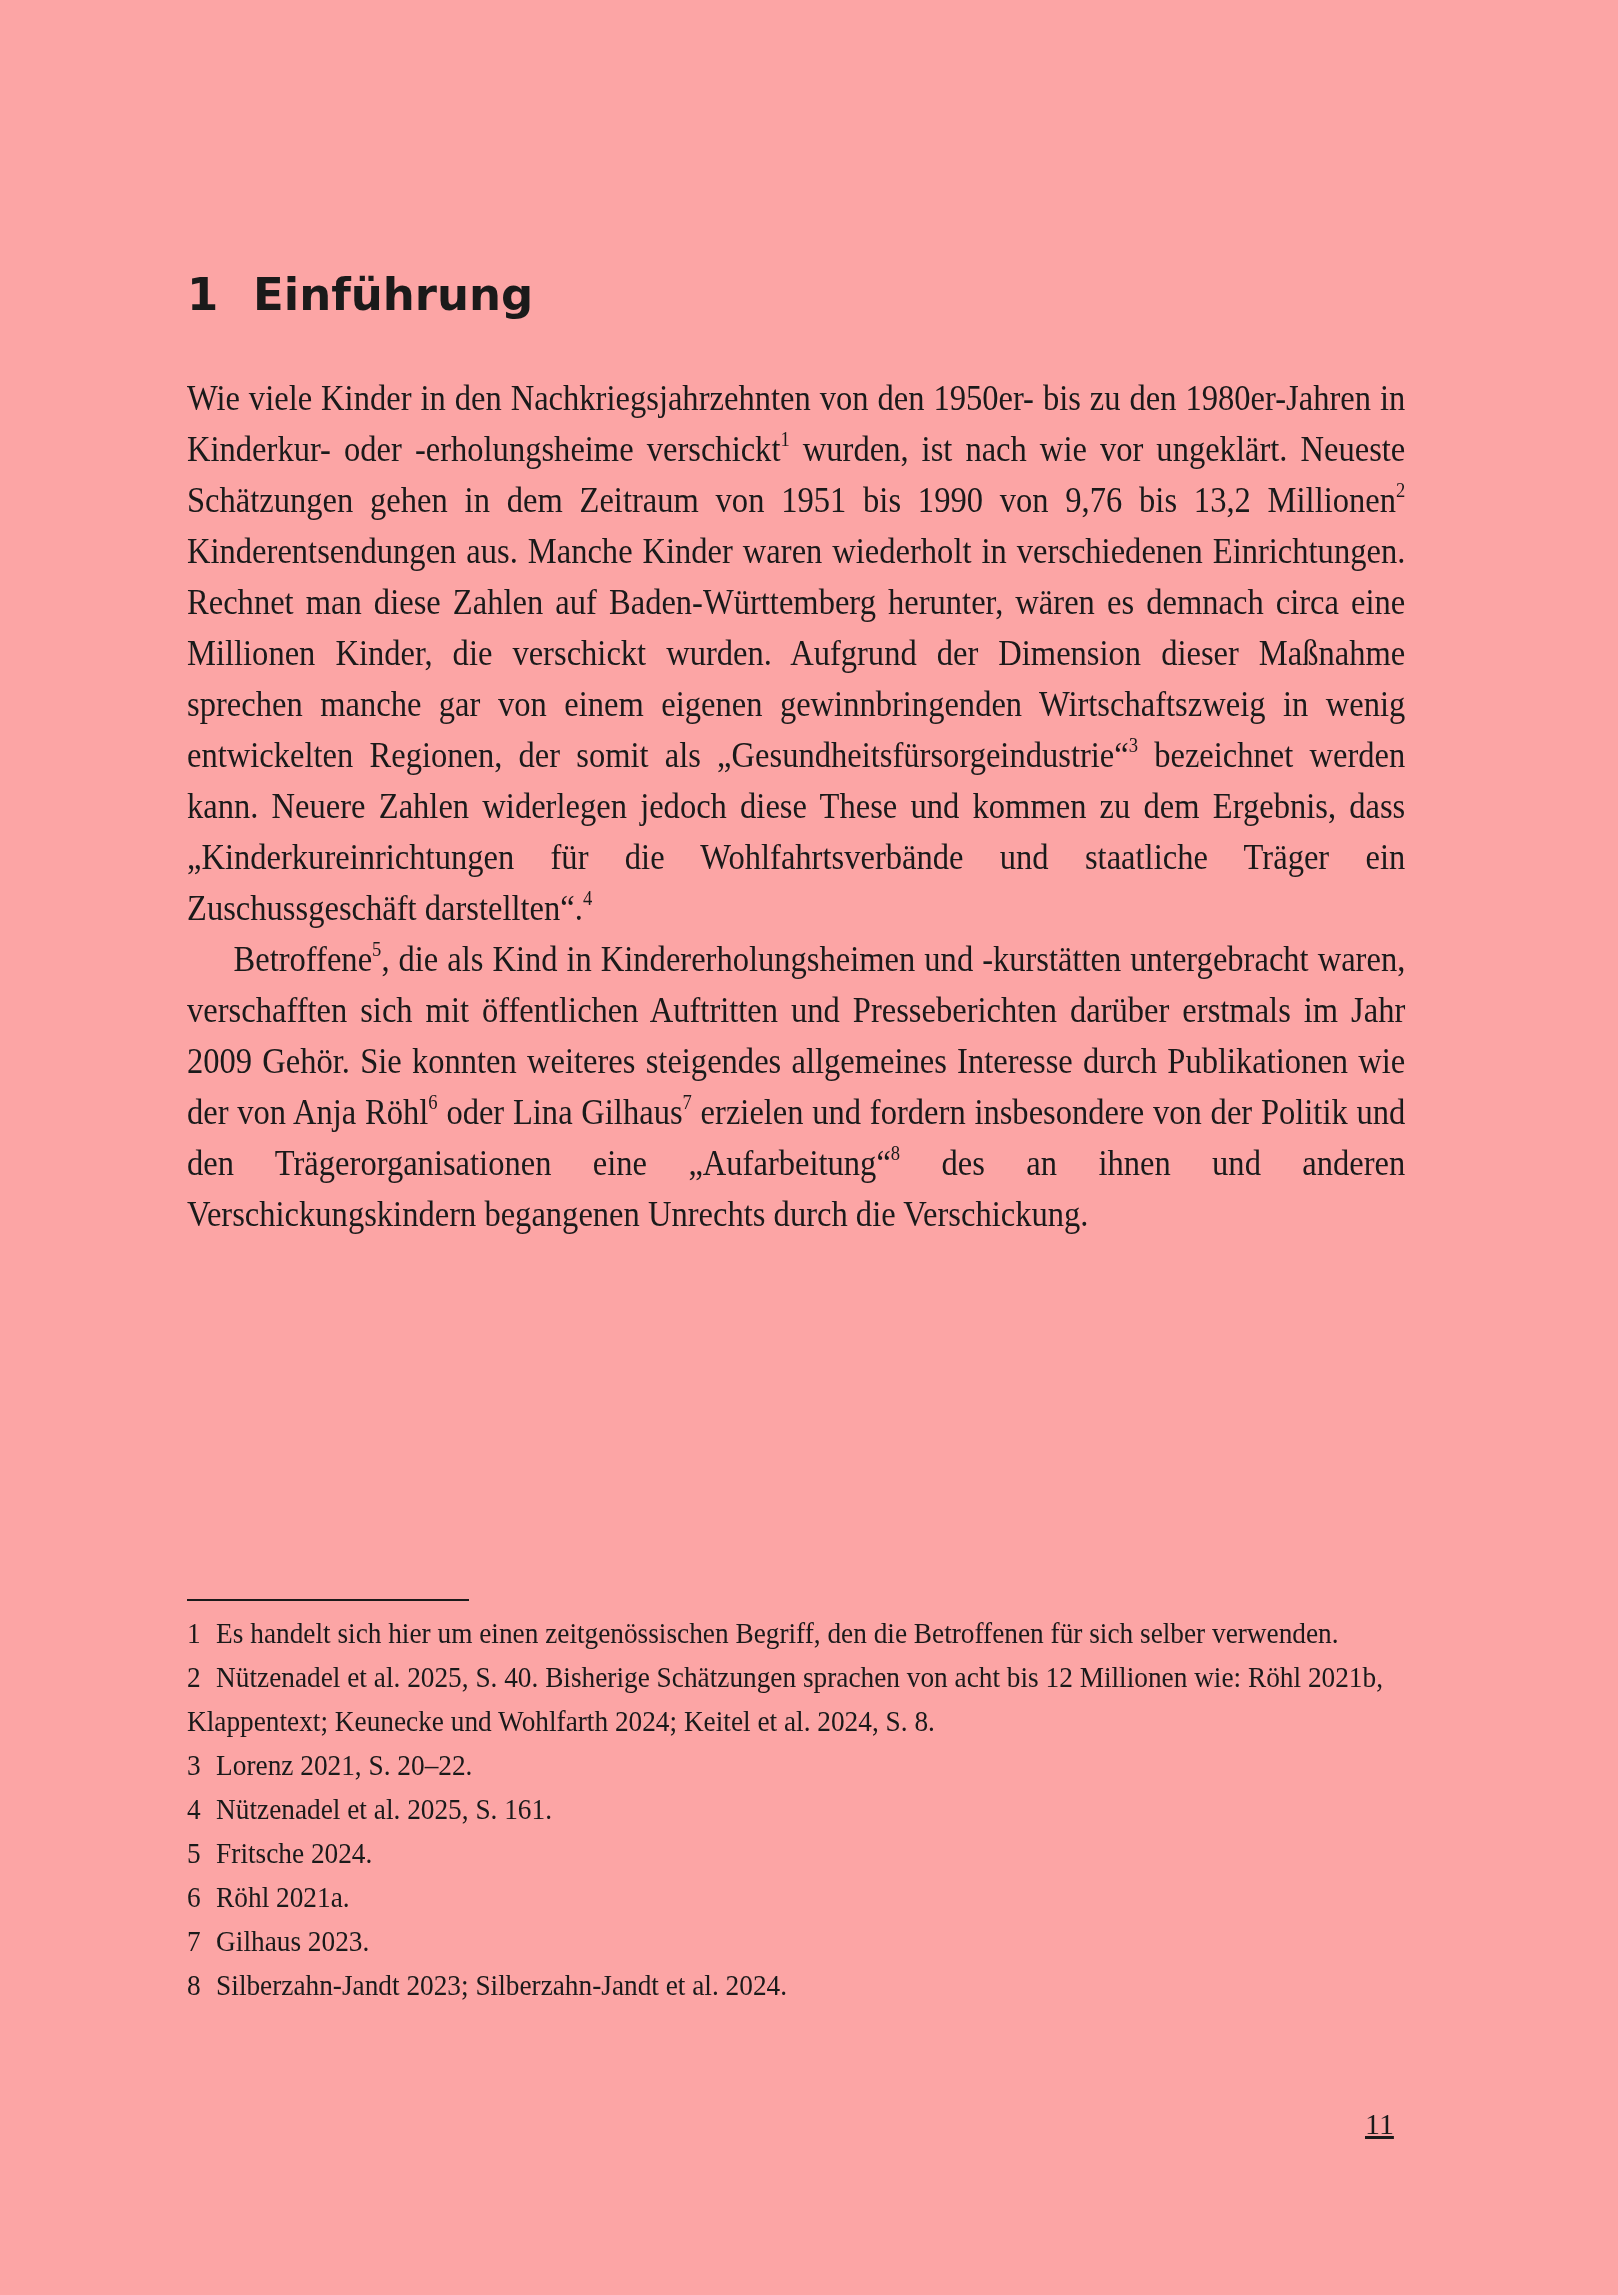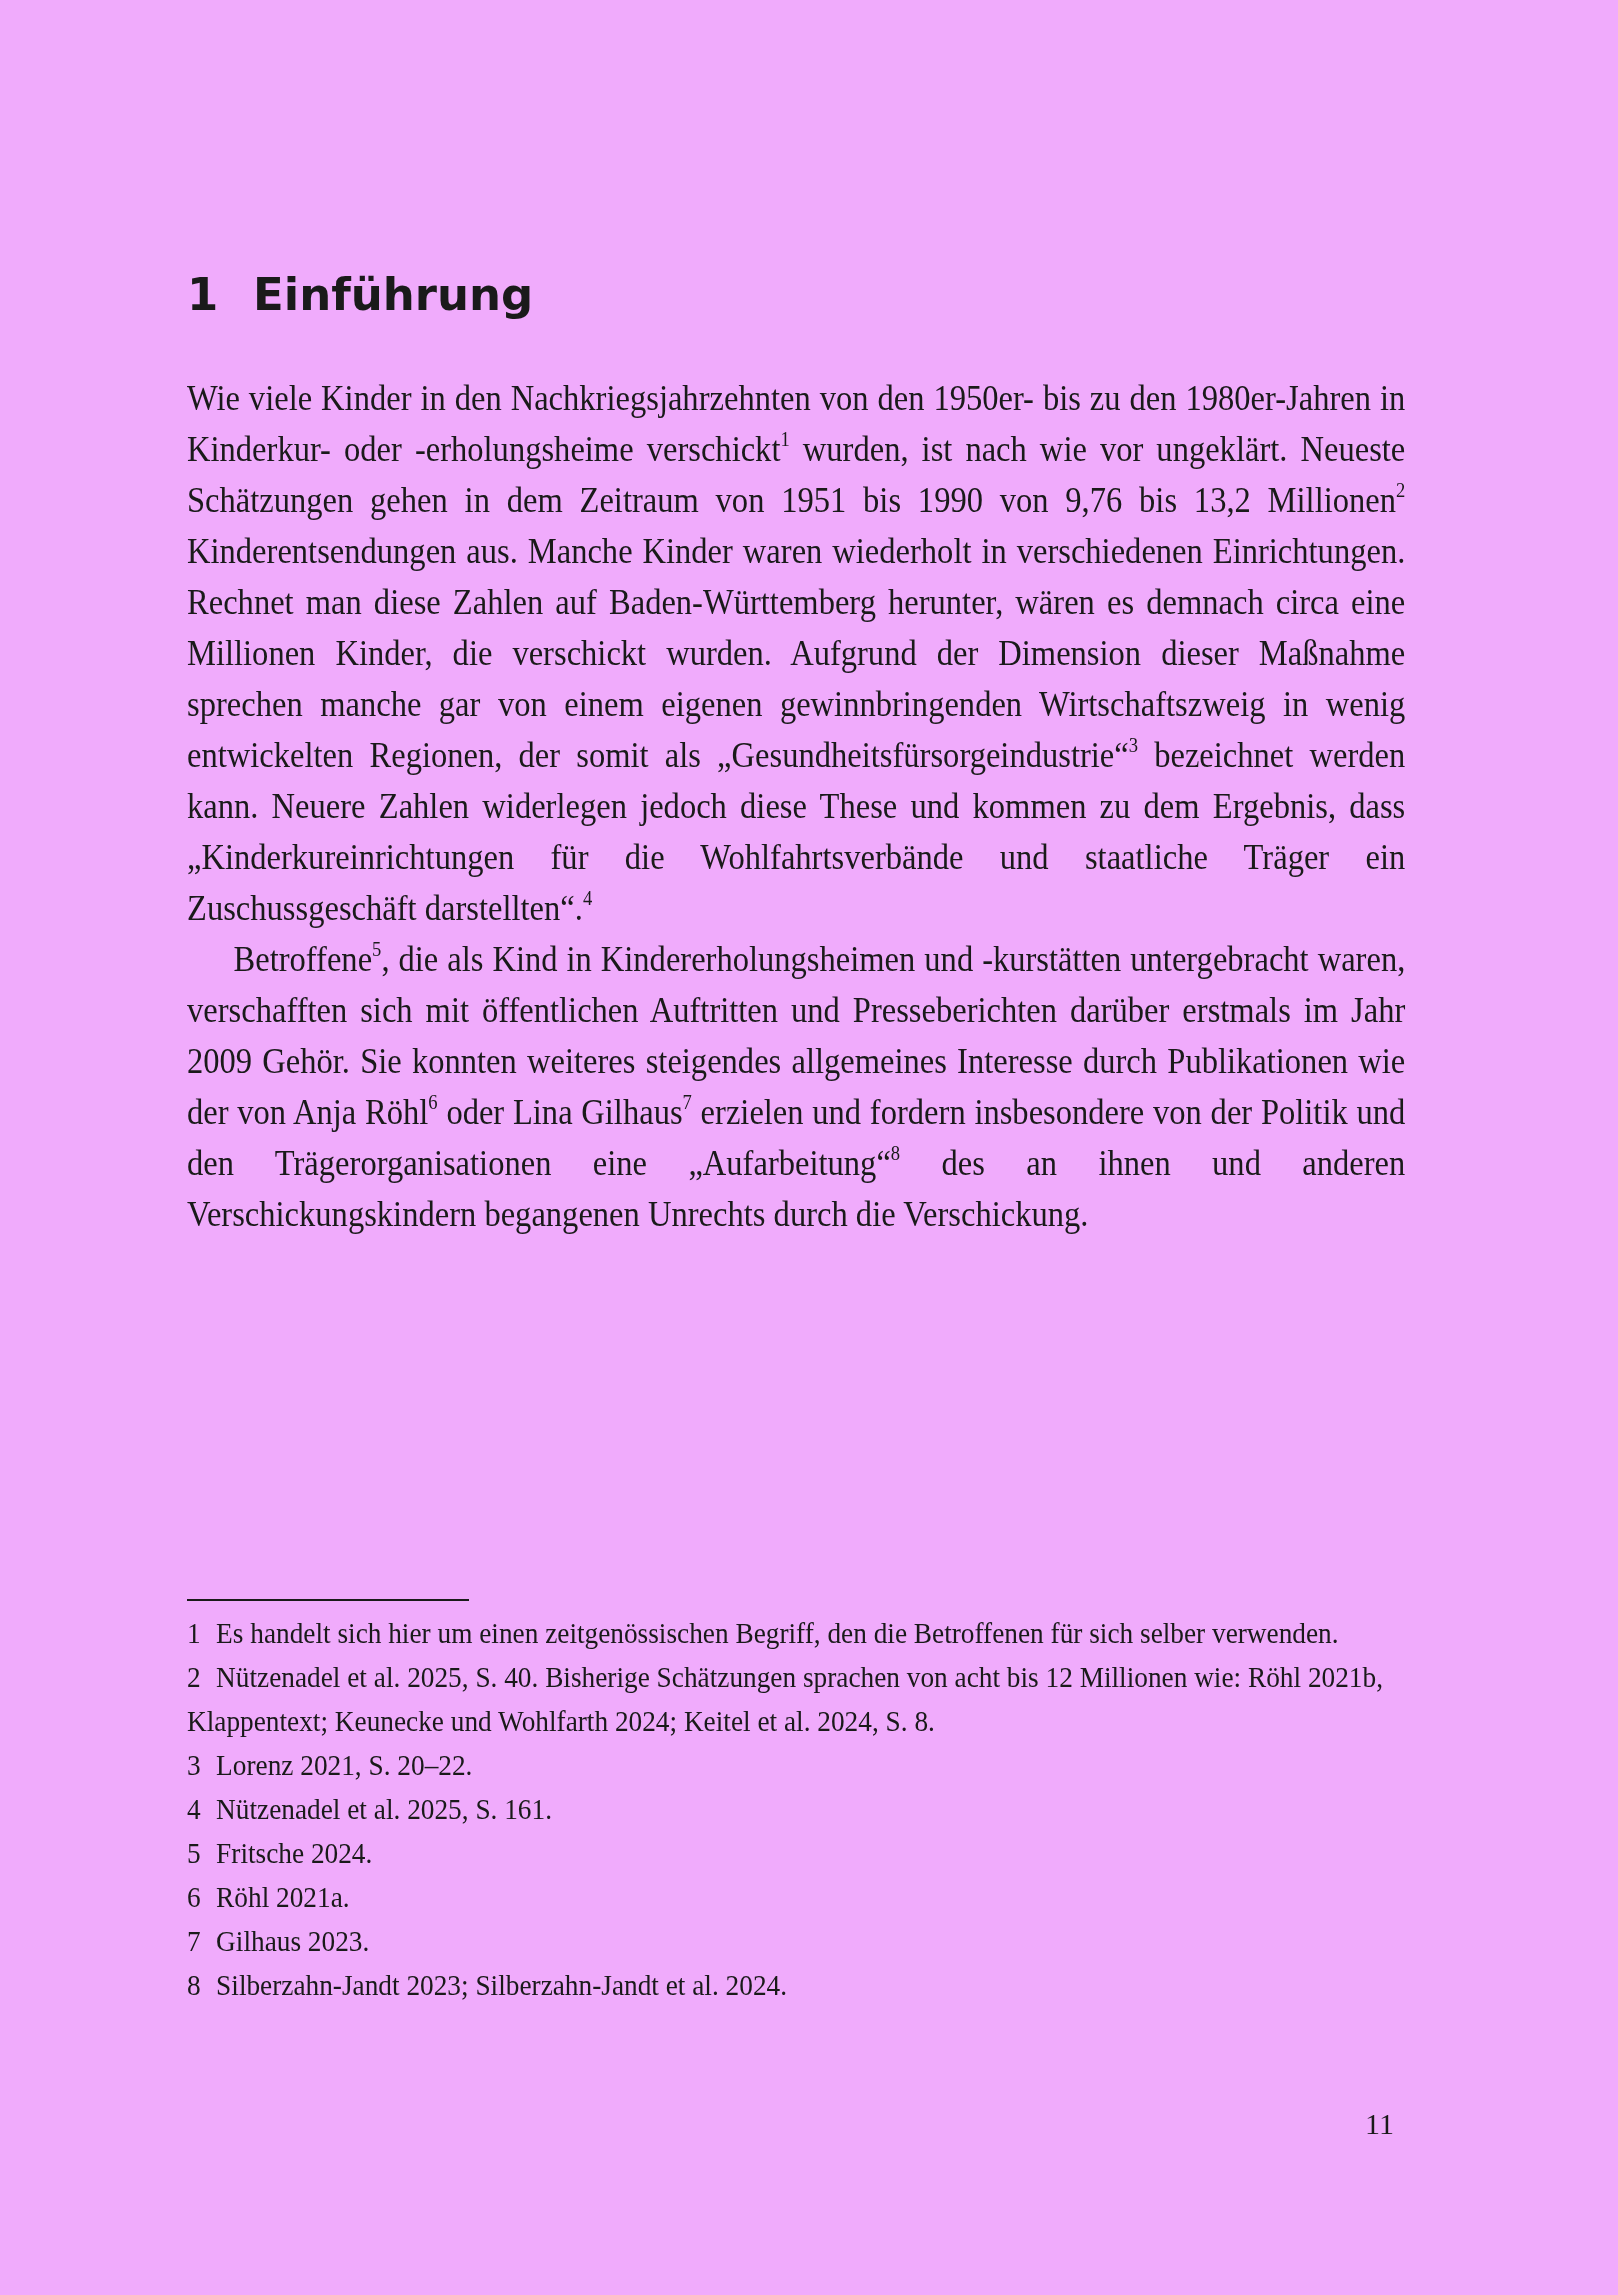--- a/index.html
+++ b/index.html
@@ -1,17 +1,17 @@
 <!DOCTYPE html>
 <html style="font-size:10.8px"><head>
 <meta charset="utf-8">
 <style>
   html, body { margin: 0; padding: 0; background: #ffffff; }
   body { width: 1618px; height: 2295px; position: relative; overflow: hidden; color: #1a1a1a; }
-  .page { position: absolute; left: 0; top: 0; width: 1618px; height: 2295px; background: #f0abfc; }
+  .page { position: absolute; left: 0; top: 0; width: 1618px; height: 2295px; background: #fca5a5; }
   .heading {
     position: absolute; left: 187px; top: 268px;
     font-family: "DejaVu Sans", sans-serif; font-weight: bold;
     font-size: 45px; letter-spacing: 0px; color: #1a1a1a; white-space: nowrap;
   }
   .heading .num { display: inline-block; width: 66px; }
   .body-text {
     position: absolute; left: 187px; top: 373px; width: 1218px;
     font-family: "Liberation Serif", serif; font-size: 35px; line-height: 51px;
     text-align: justify; color: #1a1a1a;
@@ -25,21 +25,21 @@
   }
   .footnotes {
     position: absolute; left: 187px; top: 1611px; width: 1218px;
     font-family: "Liberation Serif", serif; font-size: 30px; line-height: 44px; color: #1a1a1a;
     transform: scaleX(0.91); transform-origin: left top;
   }
   .footnotes .fn { margin: 0; width: 1339px; }
   .fn-num { display: inline-block; width: 32px; }
   .page-number {
     position: absolute; left: 1365px; top: 2107px;
-    font-family: "Liberation Serif", serif; font-size: 30px; color: #1a1a1a;
+    font-family: "Liberation Serif", serif; font-size: 30px; color: #1a1a1a; text-decoration: underline;
   }
 </style>
 </head>
 <body>
 
 <div class="page">
   <div class="heading">
     <span class="num">1</span><span>Einführung</span>
   </div>
 

